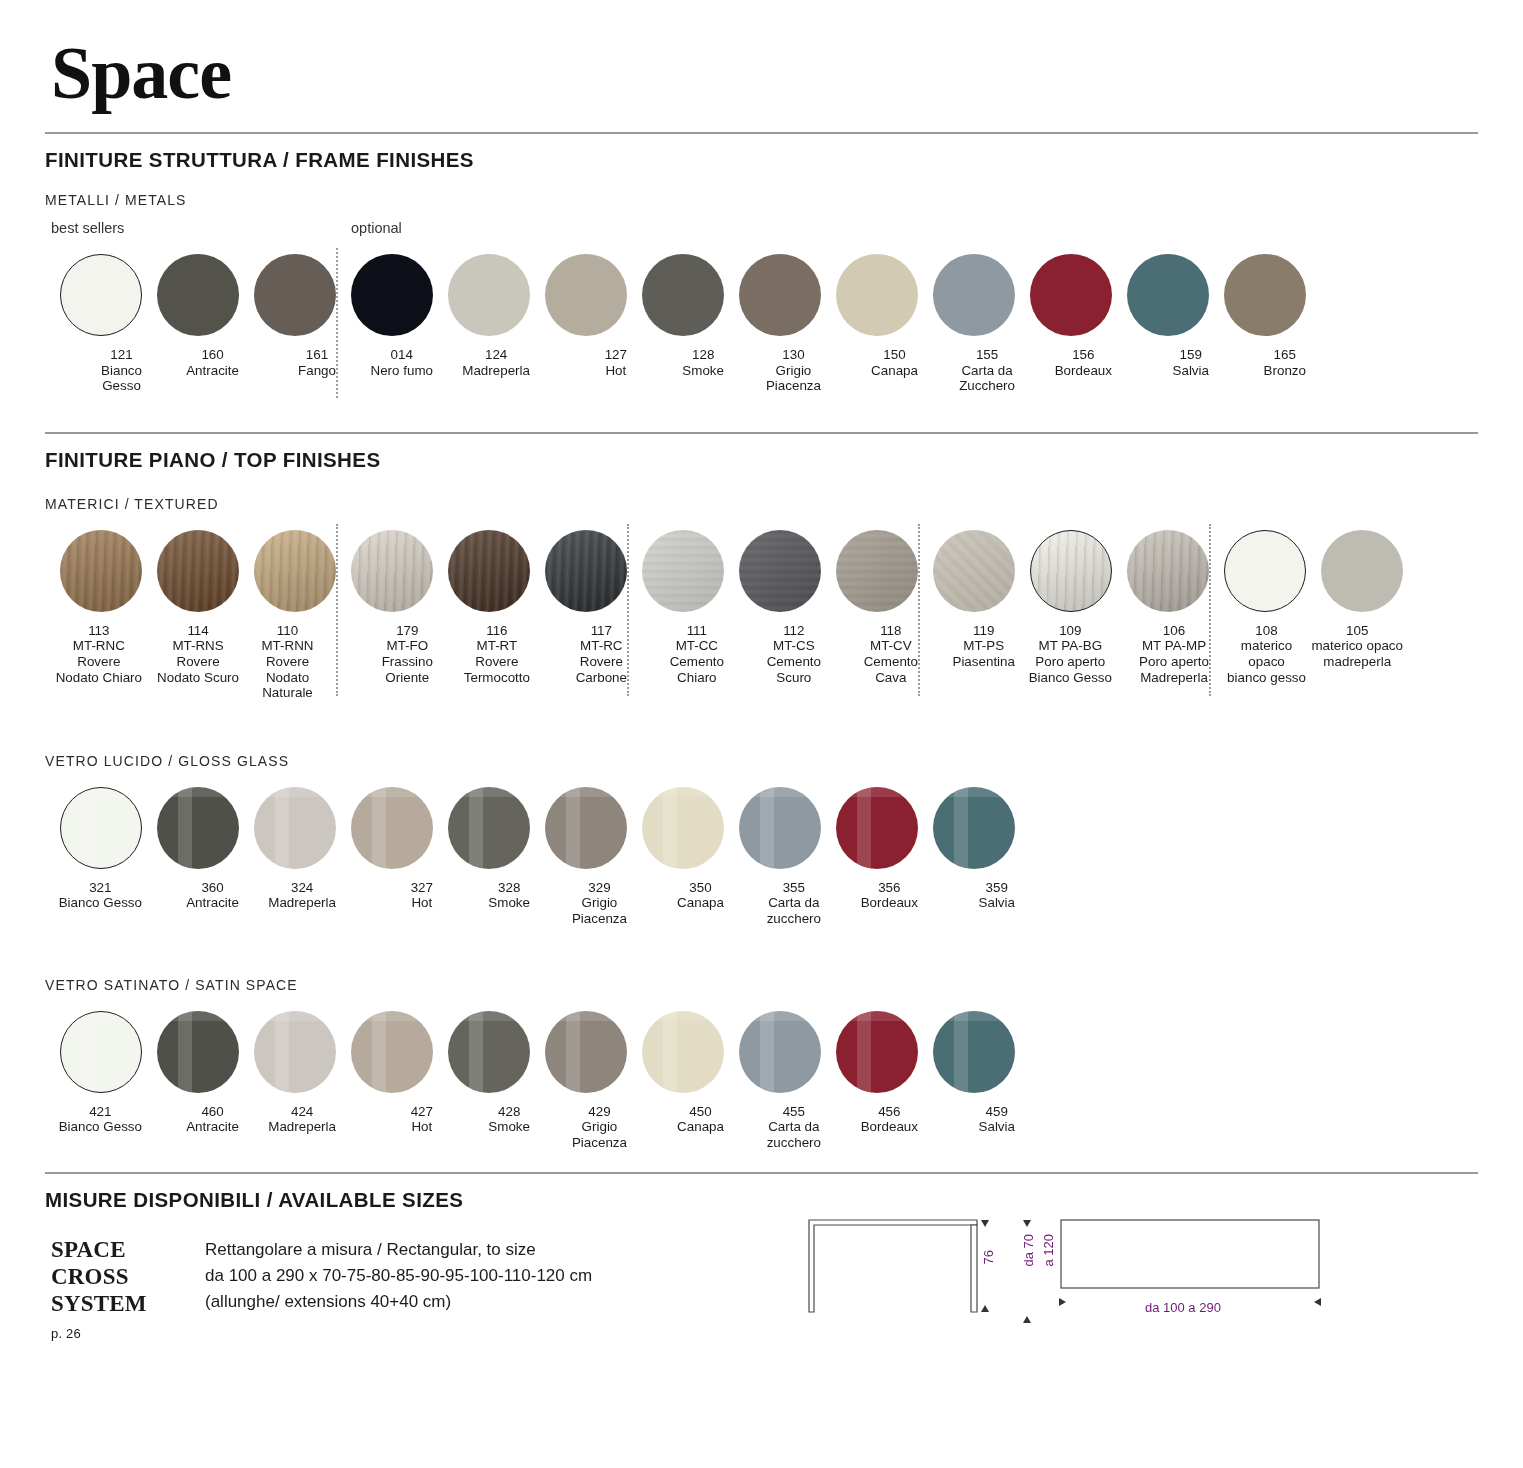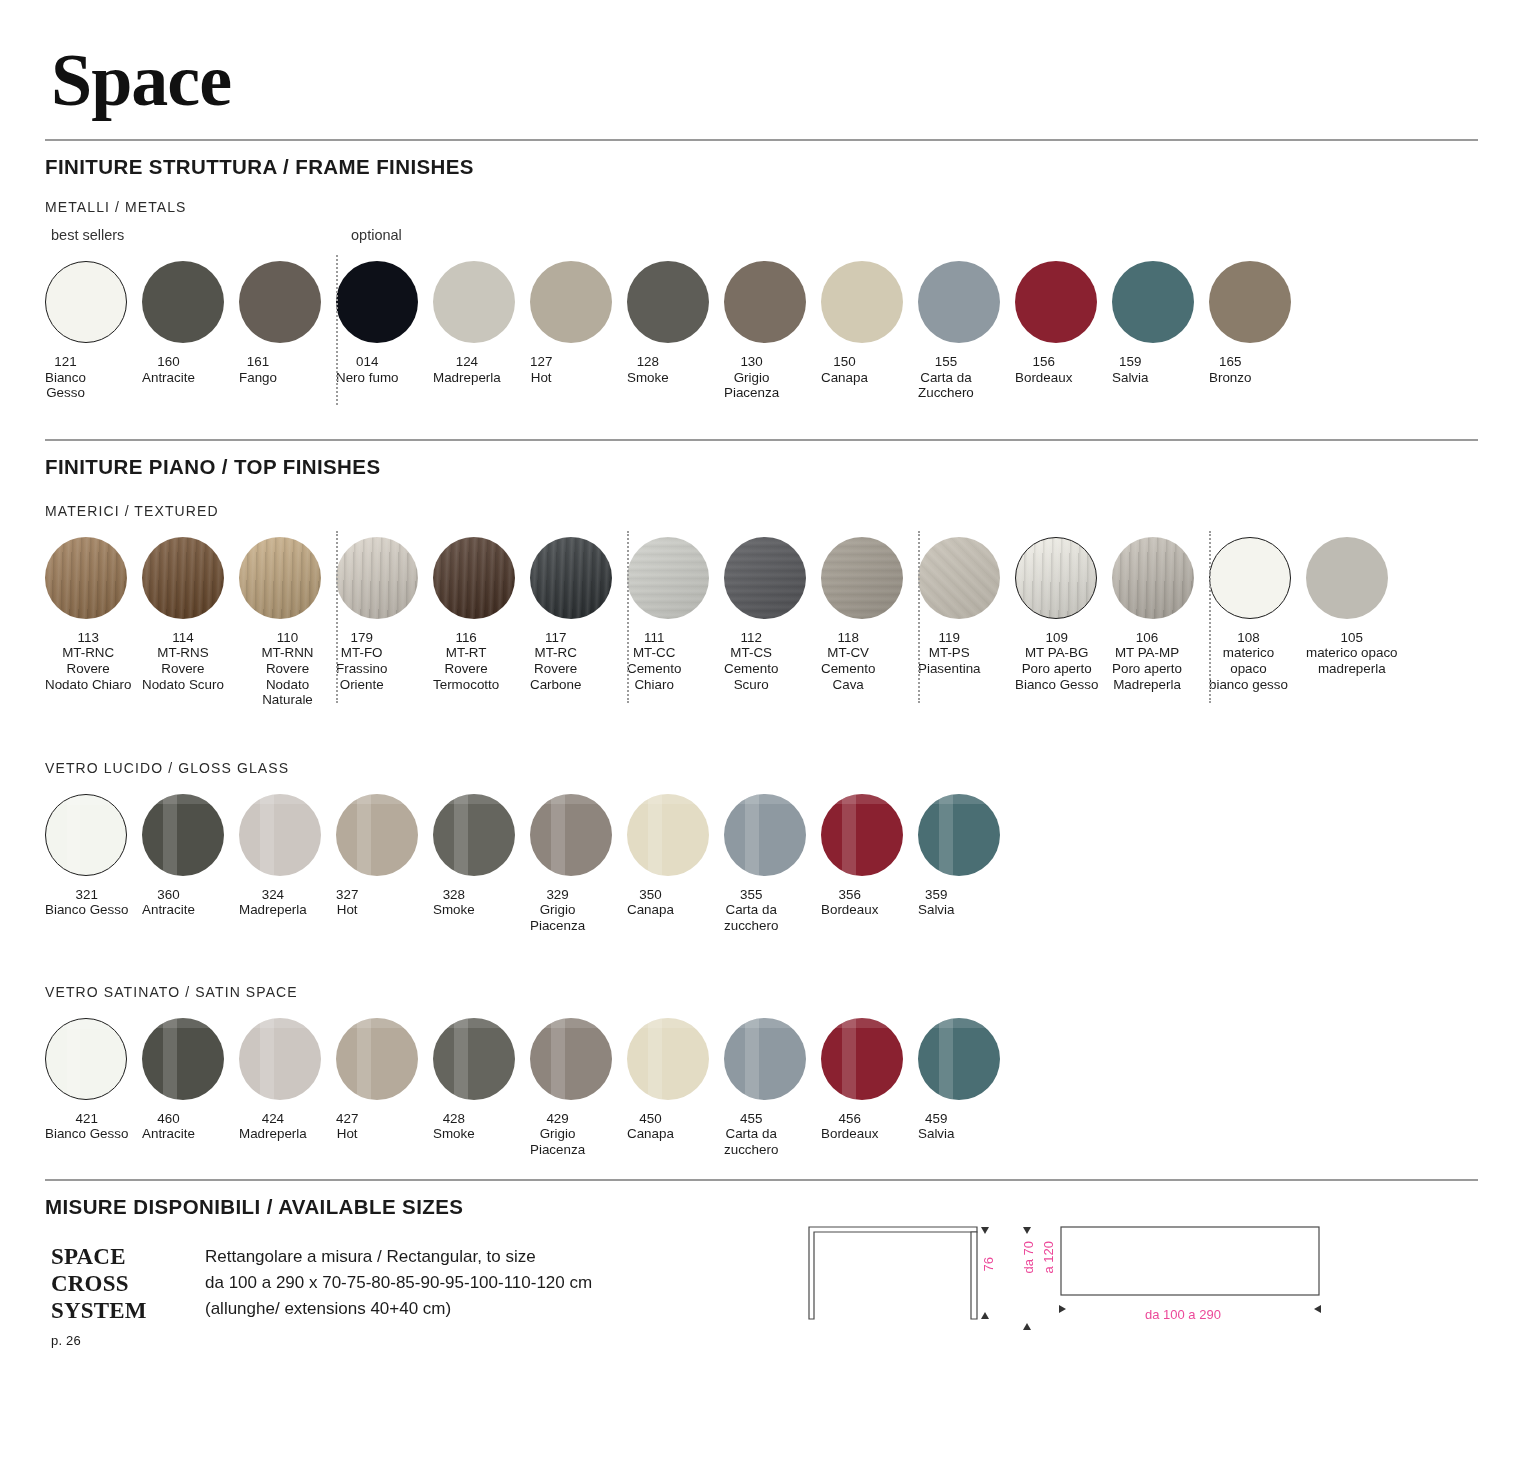--- a/index.html
+++ b/index.html
@@ -3,21 +3,21 @@
 <meta charset="utf-8">
 <style>
   * { box-sizing: border-box; margin: 0; padding: 0; }
   html, body {
     width: 1523px; height: 1468px;
     background: #ffffff;
     font-family: "Liberation Sans", sans-serif;
     color: #1a1a1a;
     overflow: hidden;
   }
-  .page { position: relative; width: 1523px; height: 1468px; padding: 7px 45px; }
+  .page { position: relative; width: 1523px; height: 1468px; padding: 0 45px; }
 
   
   .brand-title {
     font-family: "Liberation Serif", serif;
     font-weight: 700;
     font-size: 74px;
     letter-spacing: -1px;
     line-height: 1;
     padding-top: 36px;
     padding-left: 6px;
@@ -58,21 +58,21 @@
   .swatch-row {
     position: relative;
     display: flex;
     margin-top: 8px;
   }
   .swatch-cell {
     width: 97px;
     flex: 0 0 97px;
     display: flex;
     flex-direction: column;
-    align-items: flex-start;
+    align-items: flex-end;
   }
   .dot {
     width: 82px; height: 82px;
     border-radius: 50%;
     margin-bottom: 11px;
   }
   .dot.outlined { border: 1px solid #1c1c1c; }
   .cap {
     font-size: 13.4px;
     line-height: 15.6px;
@@ -141,21 +141,21 @@
   }
 
   .drawings {
     position: absolute;
     left: 760px; top: 36px;
     width: 520px; height: 140px;
   }
   .dim-label {
     position: absolute;
     font-size: 13px;
-    color: #ec4899;
+    color: #701a75;
     white-space: nowrap;
   }
   .vert { writing-mode: vertical-rl; transform: rotate(180deg); }
 </style>
 </head>
 <body>
 
 <div class="page">
 
   <div class="brand-title">Space</div>

